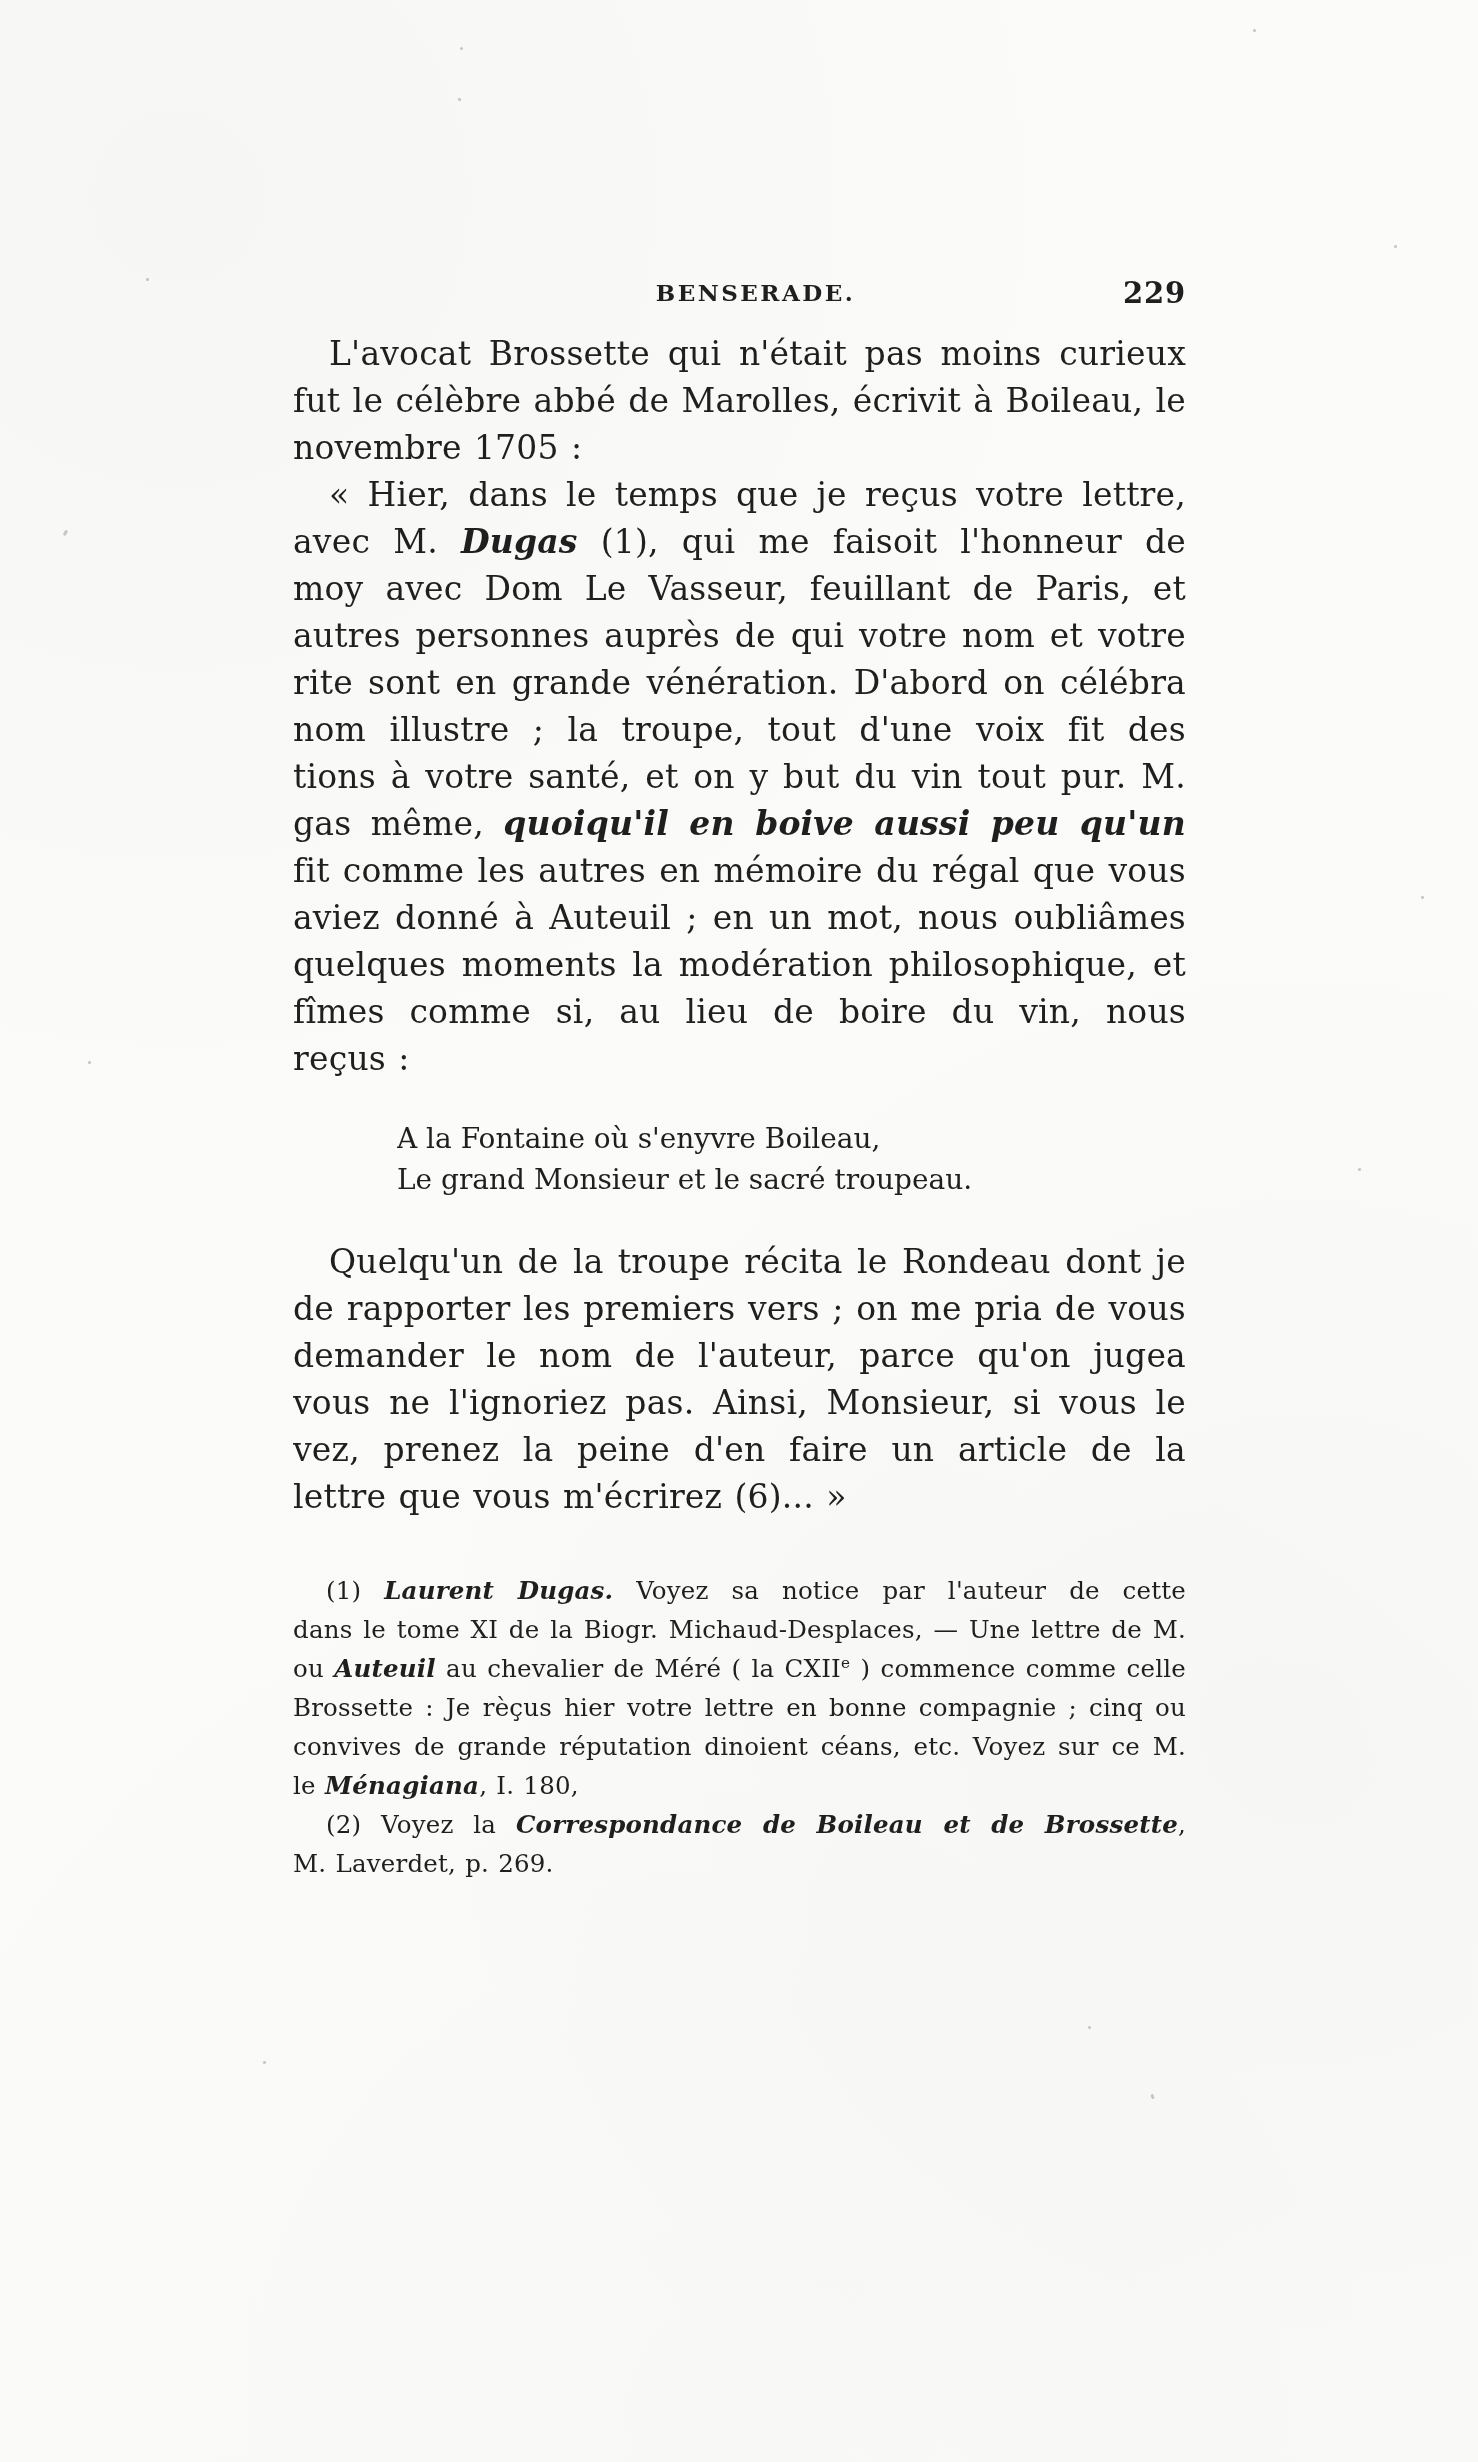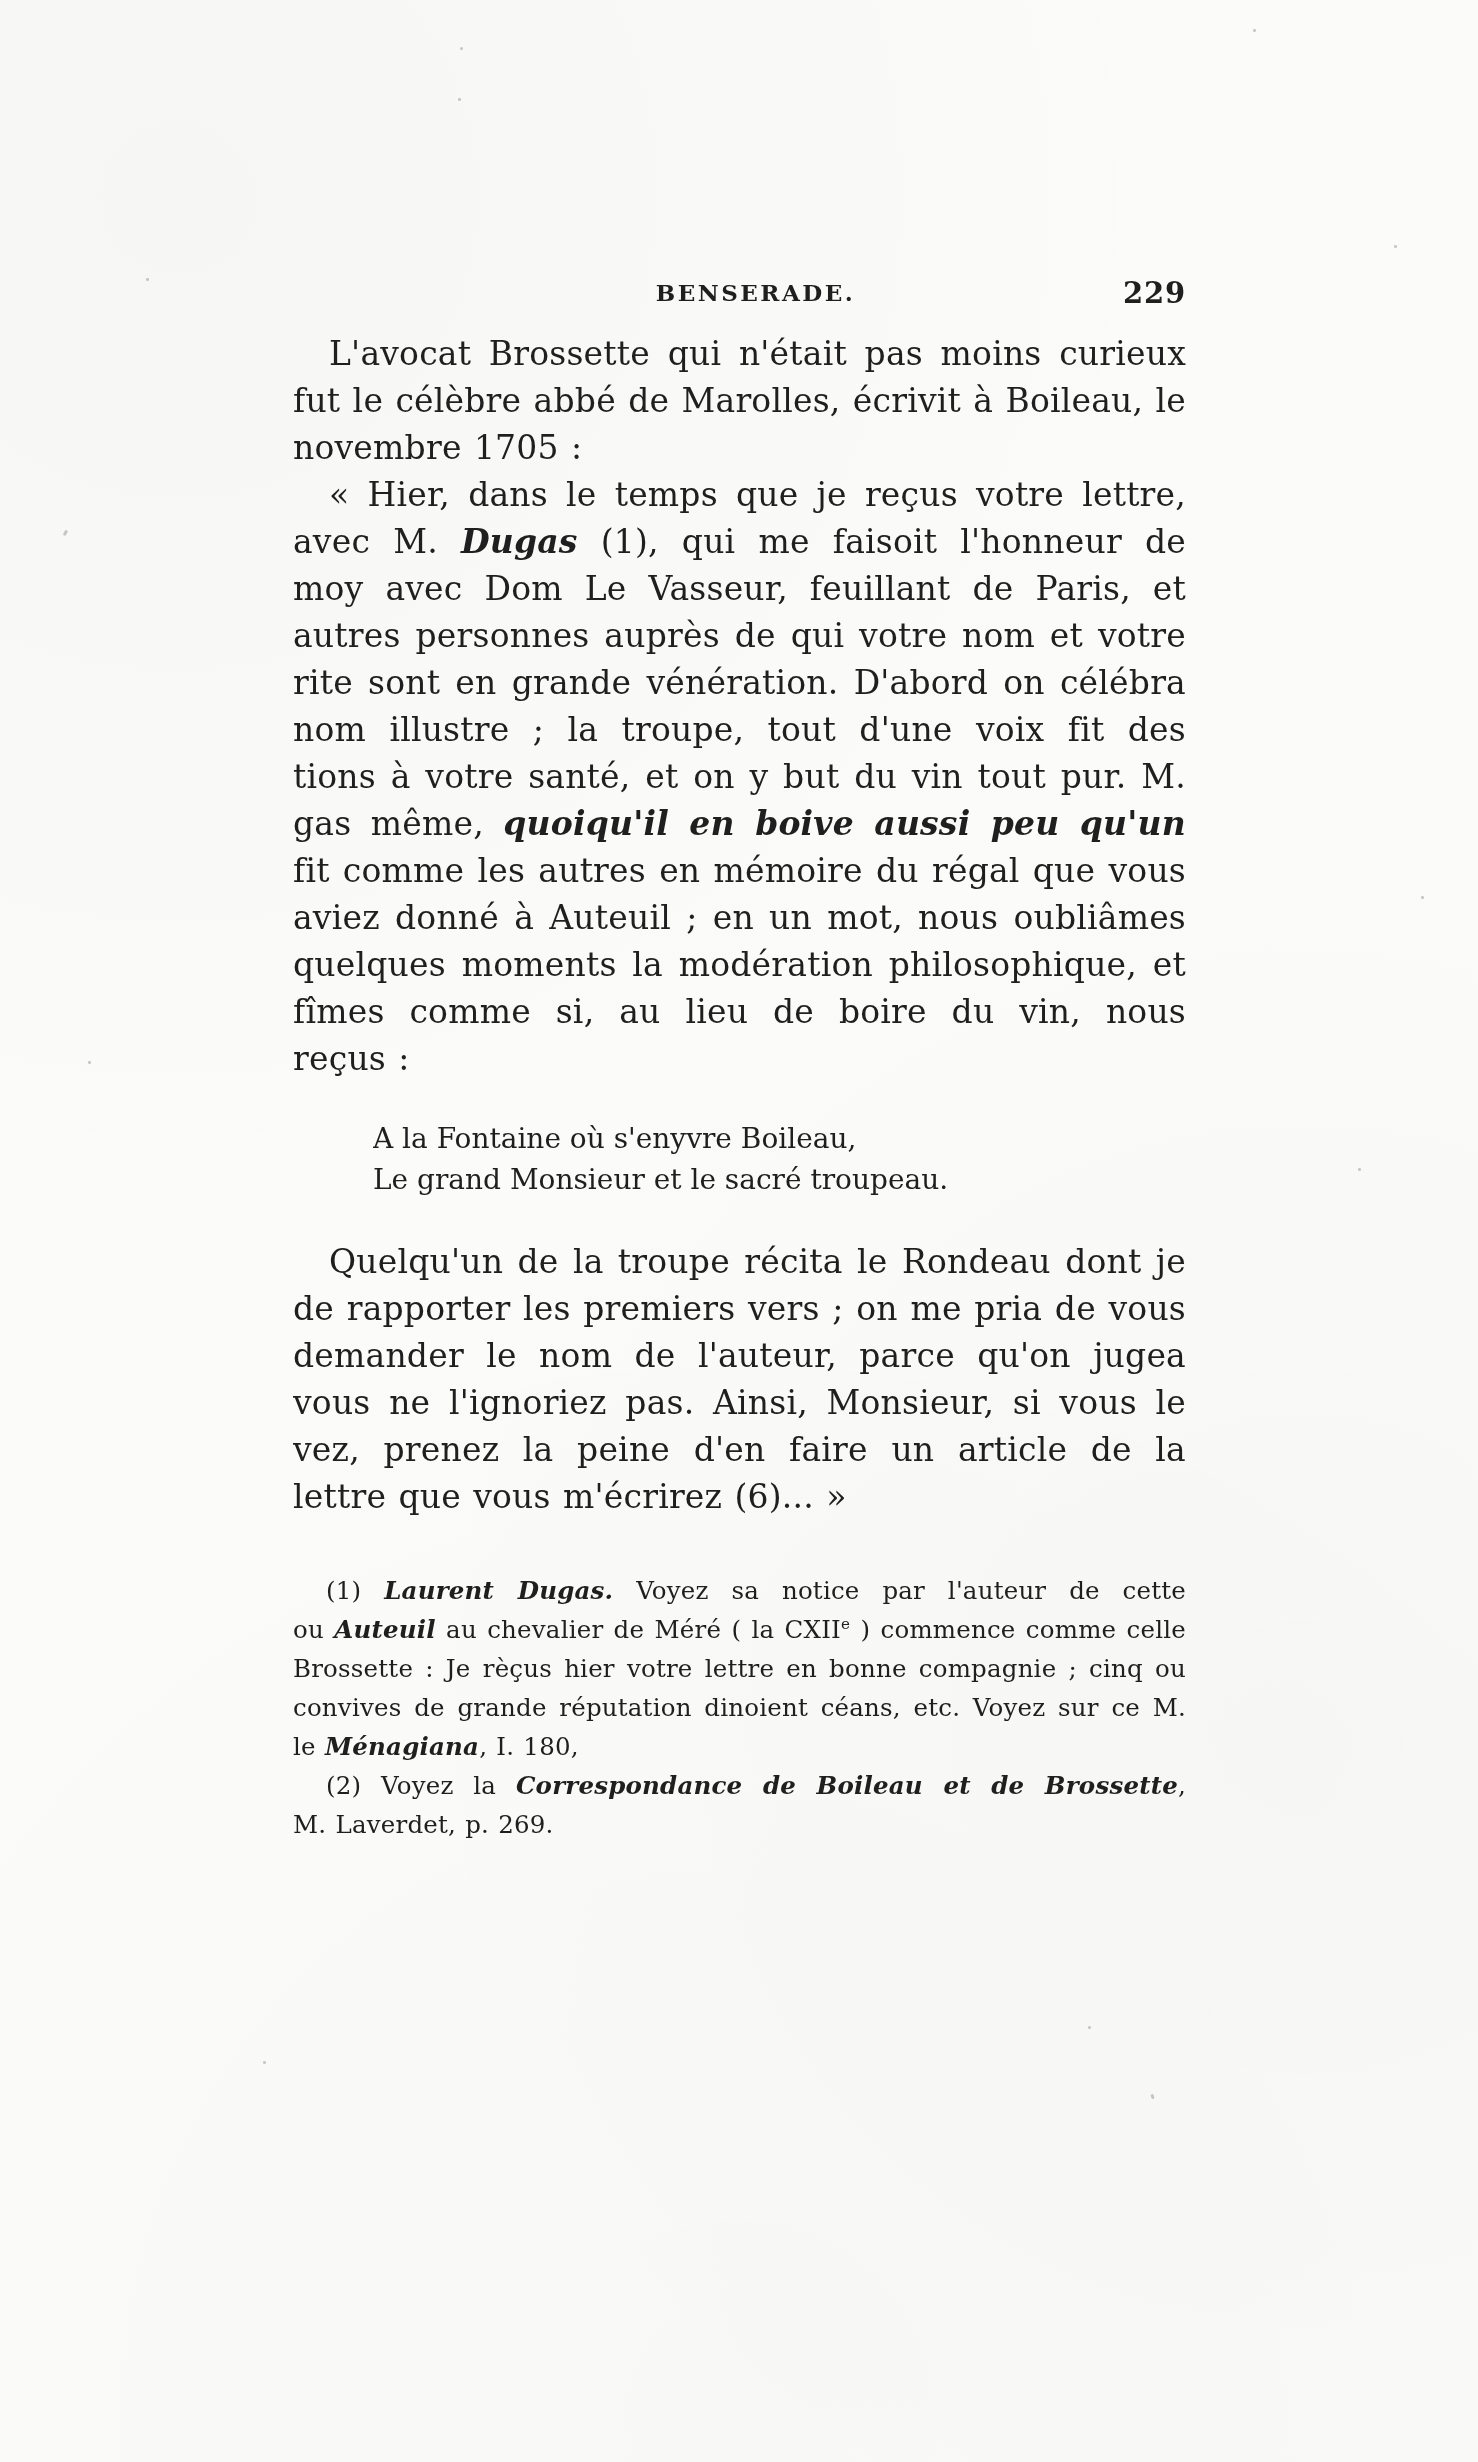--- a/index.html
+++ b/index.html
@@ -47,21 +47,21 @@
     white-space: normal;
     overflow: hidden;
   }
   .line.end { text-align-last: left; }
   .line.indent { text-indent: 36px; }
 
   .prose .line {
     font-size: 33px; line-height: 47px; height: 47px;
     word-spacing: 1.6px; letter-spacing: 0.2px;
   }
-  .verse { margin-top: 36px; margin-left: 80px; }
+  .verse { margin-top: 36px; margin-left: 104px; }
   .verse .line {
     font-size: 28px; line-height: 41px; height: 41px;
     text-align: left; text-align-last: left;
     font-weight: 500;
   }
   .prose + .prose, .verse + .prose { margin-top: 38px; }
   .footnotes { margin-top: 51px; }
   .footnotes .line {
     font-size: 24.5px; line-height: 39px; height: 39px;
     word-spacing: 1.2px; letter-spacing: 0.2px;
@@ -118,20 +118,21 @@
     <div class="block prose">
       <div class="line indent"><span>Quelqu'un de la troupe récita le Rondeau dont je viens</span></div>
       <div class="line"><span>de rapporter les premiers vers ; on me pria de vous en</span></div>
       <div class="line"><span>demander le nom de l'auteur, parce qu'on jugea bien que</span></div>
       <div class="line"><span>vous ne l'ignoriez pas. Ainsi, Monsieur, si vous le sça-</span></div>
       <div class="line"><span>vez, prenez la peine d'en faire un article de la première</span></div>
       <div class="line end"><span>lettre que vous m'écrirez (6)... »</span></div>
     </div>
     <div class="block footnotes">
       <div class="line indent"><span>(1) </span><span class="it">Laurent Dugas.</span><span> Voyez sa notice par l'auteur de cette dissertation,</span></div>
+      <div class="line"><span>dans le tome XI de la Biogr. Michaud-Desplaces, — Une lettre de M. </span></div>
       <div class="line"><span>ou </span><span class="it">Auteuil</span><span> au chevalier de Méré ( la CXII</span><span class="sup">e</span><span> ) commence comme celle de</span></div>
       <div class="line"><span>Brossette : Je rèçus hier votre lettre en bonne compagnie ; cinq ou six</span></div>
       <div class="line"><span>convives de grande réputation dinoient céans, etc. Voyez sur ce M. Miton,</span></div>
       <div class="line end"><span>le </span><span class="it">Ménagiana</span><span>, I. 180,</span></div>
       <div class="line indent"><span>(2) Voyez la </span><span class="it">Correspondance de Boileau et de Brossette</span><span>, publiée par</span></div>
       <div class="line end"><span>M. Laverdet, p. 269.</span></div>
     </div>
   </div>
 
 

